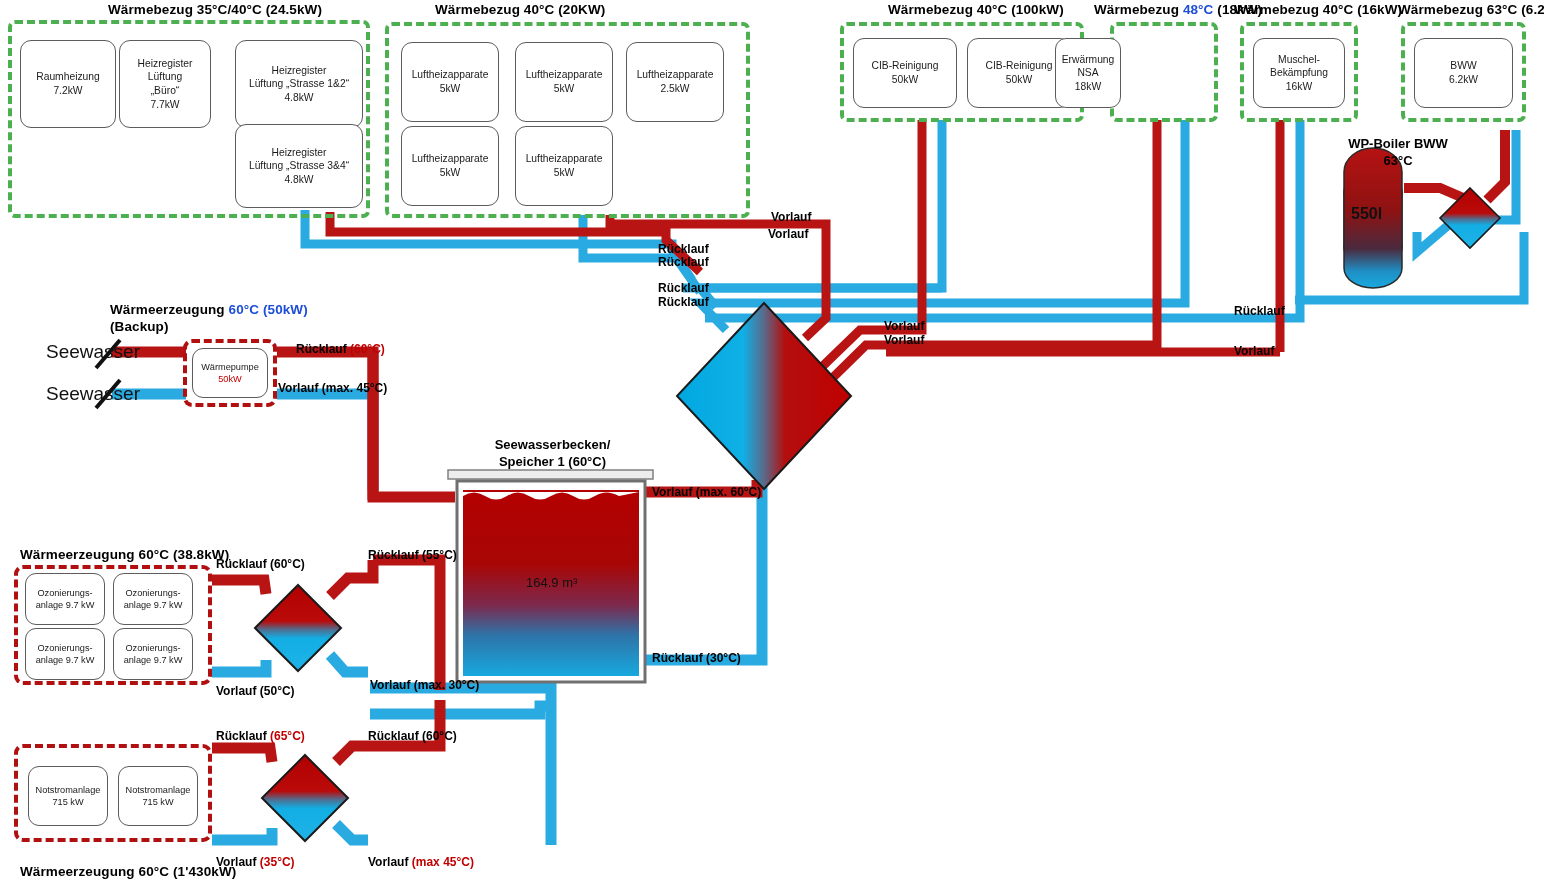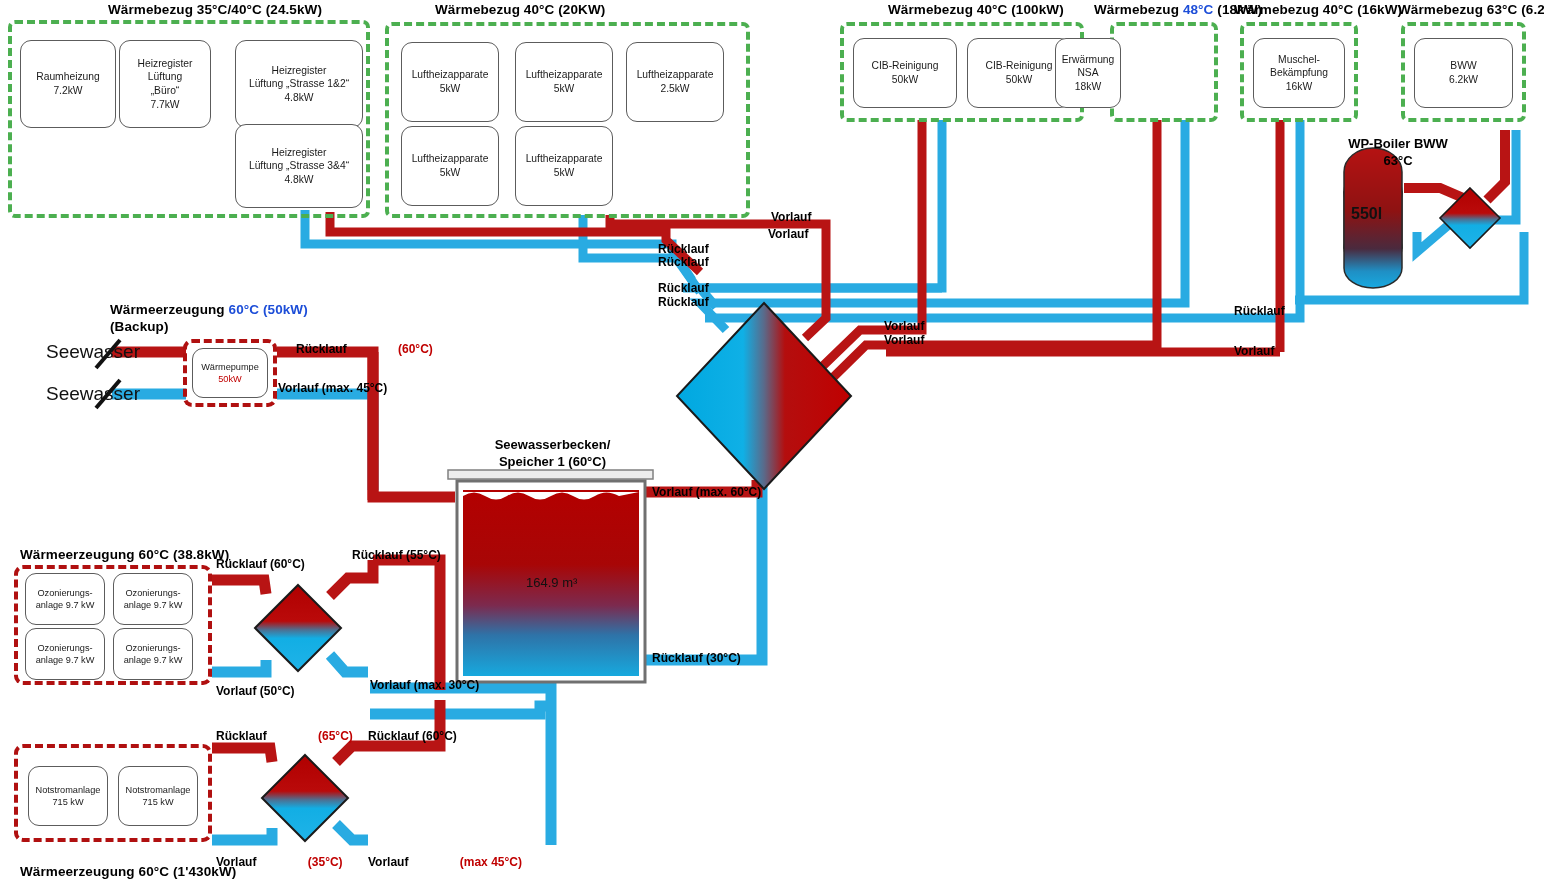--- a/index.html
+++ b/index.html
@@ -11,21 +11,21 @@
              white-space:nowrap;line-height:1.25;letter-spacing:.1px;}
   .grp-title .hot{color:#1d4ed8;}
   .dash-green{position:absolute;border:4px dashed #4CAF50;border-radius:7px;box-sizing:border-box;}
   .dash-red{position:absolute;border:4px dashed #B01010;border-radius:9px;box-sizing:border-box;}
   .unit{position:absolute;border:1.3px solid #5c5c5c;border-radius:11px;background:#fff;
         display:flex;align-items:center;justify-content:center;text-align:center;
         font-size:10.3px;line-height:1.32;color:#1a1a1a;padding:2px;box-sizing:border-box;}
   .unit.small{font-size:9.2px;text-align:center;}
   .unit .kwr{color:#C00000;}
   .plabel{position:absolute;font-size:12px;font-weight:bold;color:#000;white-space:nowrap;}
-  .plabel .t{color:#C00000;margin-left:48px;}
+  .plabel .t{color:#C00000;}
   .seetxt{position:absolute;font-size:19px;color:#111;white-space:nowrap;}
   .tanklabel{position:absolute;font-size:13px;font-weight:bold;text-align:center;
              line-height:1.3;white-space:nowrap;}
   .volume{position:absolute;font-size:13px;color:#111;font-weight:normal;}
   .boilervol{position:absolute;font-size:16px;font-weight:bold;color:#111;}
 </style>
 </head>
 <body>
 
 <div id="stage">
@@ -320,21 +320,21 @@
   <div class="plabel" style="left:1234px;top:304px;">Rücklauf</div>
   <div class="plabel" style="left:1234px;top:344px;">Vorlauf</div>
 
   <div class="plabel" style="left:296px;top:342px;">
     <span>Rücklauf </span><span class="t">(60°C)</span>
   </div>
   <div class="plabel" style="left:278px;top:381px;text-align:center;">Vorlauf (max. 45°C)</div>
 
   <div class="plabel" style="left:216px;top:557px;">Rücklauf (60°C)</div>
   <div class="plabel" style="left:216px;top:684px;">Vorlauf (50°C)</div>
-  <div class="plabel" style="left:352px;top:548px;text-align:right;">Rücklauf (55°C)</div>
+  <div class="plabel" style="left:368px;top:548px;text-align:right;">Rücklauf (55°C)</div>
   <div class="plabel" style="left:370px;top:678px;">Vorlauf (max. 30°C)</div>
 
   <div class="plabel" style="left:216px;top:729px;">
     <span>Rücklauf </span><span class="t">(65°C)</span>
   </div>
   <div class="plabel" style="left:216px;top:855px;">
     <span>Vorlauf </span><span class="t">(35°C)</span>
   </div>
   <div class="plabel" style="left:368px;top:729px;">Rücklauf (60°C)</div>
   <div class="plabel" style="left:368px;top:855px;">

